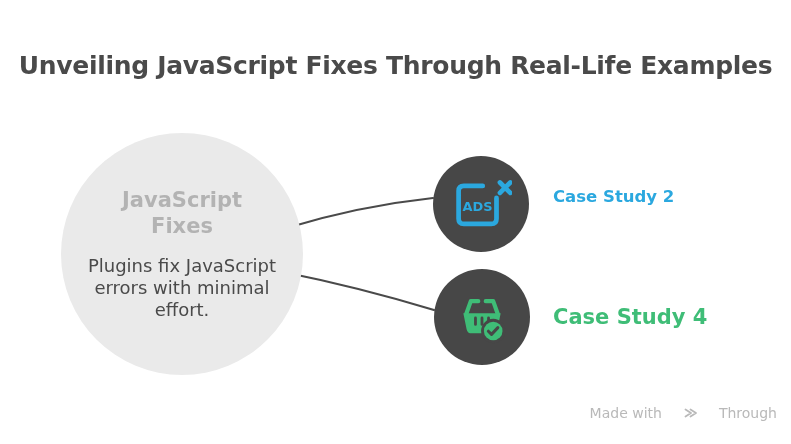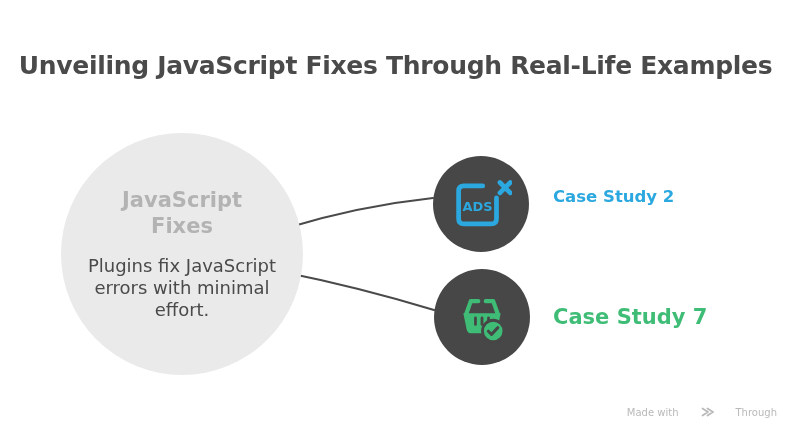--- a/index.html
+++ b/index.html
@@ -50,21 +50,21 @@
     display:flex;align-items:center;justify-content:center;
   }
   .node-1{left:433px;top:156px;}
   .node-2{left:434px;top:269px;}
   .branch-label{position:absolute;font-weight:bold;white-space:nowrap;}
   .label-1{left:553px;top:187px;font-size:16.5px;color:var(--blue);}
   .label-2{left:553px;top:305px;font-size:21px;color:var(--green);}
   .footer{
     position:absolute;right:14px;top:405px;
     display:flex;align-items:center;gap:21px;
-    font-size:10px;color:var(--footer-gray);
+    font-size:14px;color:var(--footer-gray);
   }
   .footer svg{display:block;}
 </style>
 </head>
 <body>
 
 <div class="canvas">
 
   <h1 class="title">Unveiling JavaScript Fixes Through Real-Life Examples</h1>
 
@@ -91,21 +91,21 @@
     <svg width="56" height="56" viewBox="0 0 60 60" xmlns="http://www.w3.org/2000/svg">
       <path d="M 26 13 L 18 13 L 13 27" fill="none" stroke="#3fbd77" stroke-width="4.5" stroke-linecap="round" stroke-linejoin="round"></path>
       <path d="M 34 13 L 42 13 L 47 27" fill="none" stroke="#3fbd77" stroke-width="4.5" stroke-linecap="round" stroke-linejoin="round"></path>
       <path d="M 10 26 L 50 26 L 46.5 43 Q 45.6 47.5 41 47.5 L 19 47.5 Q 14.4 47.5 13.5 43 Z" fill="#3fbd77"></path>
       <path d="M 23 31 L 23 38 M 30 31 L 30 38 M 37 31 L 37 38" fill="none" stroke="#474747" stroke-width="3" stroke-linecap="round"></path>
       <circle cx="42" cy="45" r="13" fill="#474747"></circle>
       <circle cx="42" cy="45" r="10" fill="#3fbd77"></circle>
       <path d="M 36.8 45.2 L 40.2 48.6 L 47 41.4" fill="none" stroke="#474747" stroke-width="3.2" stroke-linecap="round" stroke-linejoin="round"></path>
     </svg>
   </div>
-  <div class="branch-label label-2">Case Study 7</div>
+  <div class="branch-label label-2">Case Study 4</div>
 
   <div class="footer">
     <span>Made with</span>
     <svg width="15" height="14" viewBox="0 0 15 14" xmlns="http://www.w3.org/2000/svg">
       <path d="M 2.5 3.5 L 8 7 L 2.5 10.5 M 7.5 3.5 L 13 7 L 7.5 10.5" fill="none" stroke="#b9b9b9" stroke-width="1.8" stroke-linecap="round" stroke-linejoin="round"></path>
     </svg>
     <span>Through</span>
   </div>
 
 </div>

